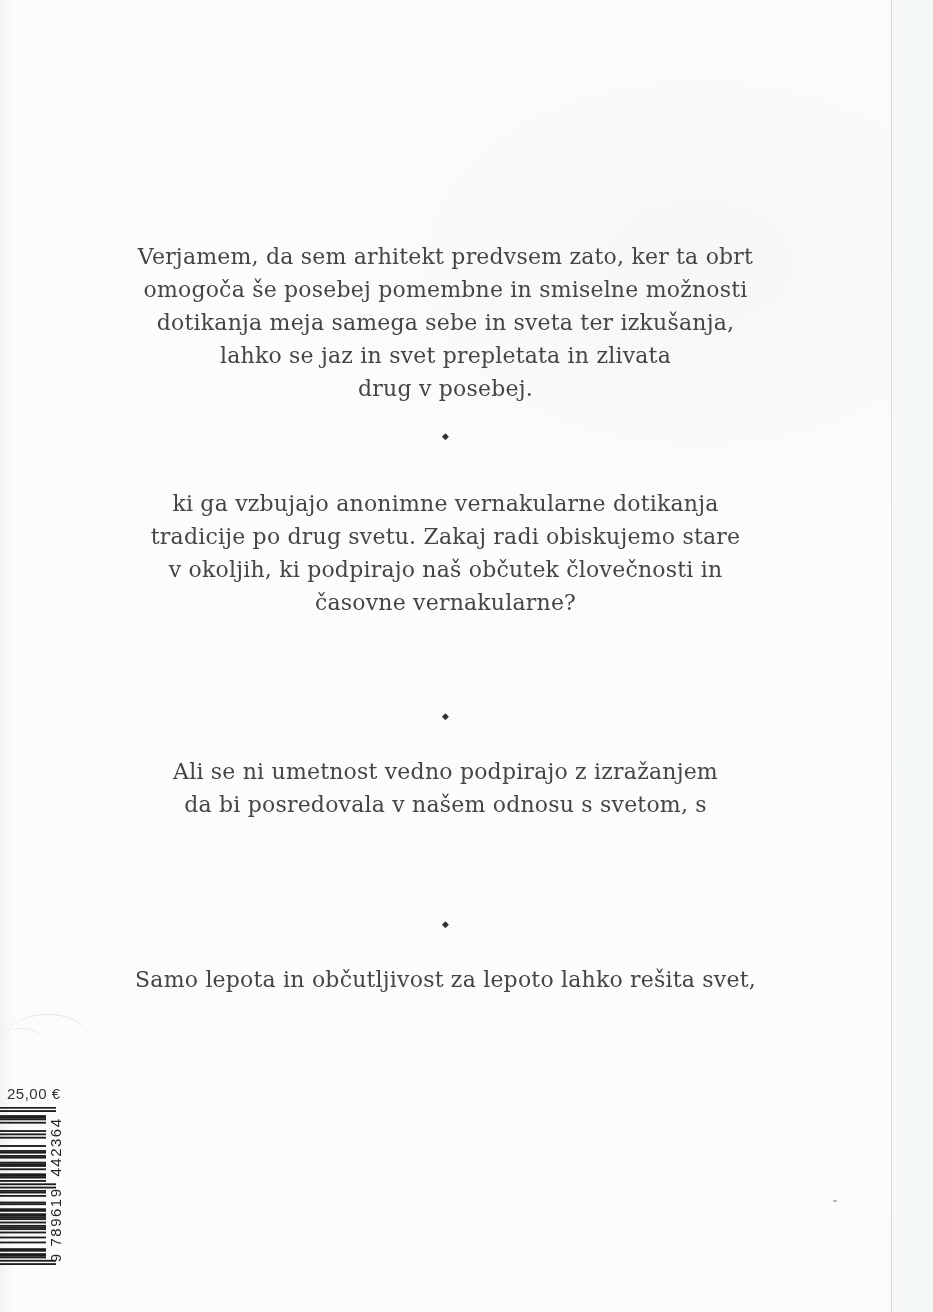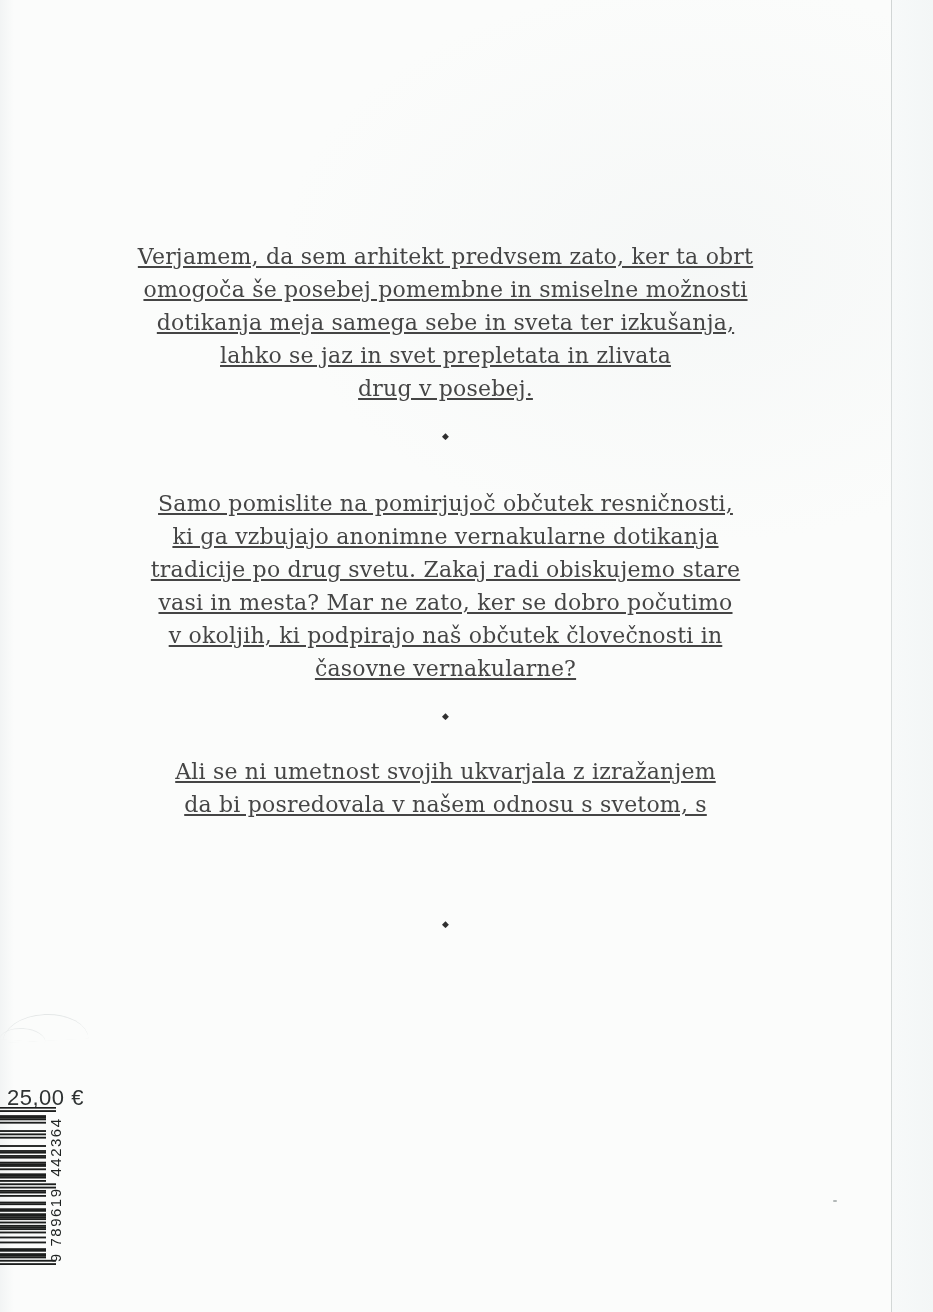--- a/index.html
+++ b/index.html
@@ -72,39 +72,38 @@
     left: 0;
     right: 42px;
     text-align: center;
     color: #454545;
     font-size: 22px;
     letter-spacing: 0.2px;
   }
   .qline {
     line-height: 33px;
     white-space: nowrap;
-    text-decoration: underline;
   }
   .sep {
     position: absolute;
     left: 0;
     right: 42px;
     text-align: center;
     font-size: 9px;
     line-height: 9px;
     color: #2f2f2f;
     font-family: "DejaVu Sans", sans-serif;
   }
   
   .price {
     position: absolute;
     left: 7px;
     top: 1085px;
     font-family: "Liberation Sans", sans-serif;
-    font-size: 22px;
+    font-size: 15px;
     letter-spacing: 0.5px;
     color: #2f3333;
   }
   
   .barcode-rot {
     position: absolute;
     left: -46px;
     top: 1153px;
     width: 158px;
     height: 66px;
@@ -145,38 +144,37 @@
     <div class="qline">Verjamem, da sem arhitekt predvsem zato, ker ta obrt</div>
     <div class="qline">omogoča še posebej pomembne in smiselne možnosti</div>
     <div class="qline">dotikanja meja samega sebe in sveta ter izkušanja,</div>
     <div class="qline">lahko se jaz in svet prepletata in zlivata</div>
     <div class="qline">drug v posebej.</div>
   </div>
 
   <div class="sep" style="top:432px">◆</div>
 
   <div class="quote" style="top:487px">
-    <div class="qline">Samo pomislite na pomirjujoč občutek resničnosti,</div>
     <div class="qline">ki ga vzbujajo anonimne vernakularne dotikanja</div>
     <div class="qline">tradicije po drug svetu. Zakaj radi obiskujemo stare</div>
-    <div class="qline">vasi in mesta? Mar ne zato, ker se dobro počutimo</div>
     <div class="qline">v okoljih, ki podpirajo naš občutek človečnosti in</div>
     <div class="qline">časovne vernakularne?</div>
   </div>
 
   <div class="sep" style="top:712px">◆</div>
 
   <div class="quote" style="top:755px">
-    <div class="qline">Ali se ni umetnost svojih ukvarjala z izražanjem</div>
+    <div class="qline">Ali se ni umetnost vedno podpirajo z izražanjem</div>
     <div class="qline">da bi posredovala v našem odnosu s svetom, s</div>
   </div>
 
   <div class="sep" style="top:920px">◆</div>
 
   <div class="quote" style="top:963px">
+    <div class="qline">Samo lepota in občutljivost za lepoto lahko rešita svet,</div>
   </div>
 
   <div class="price">25,00 €</div>
 
   <div class="barcode-rot">
     <svg id="barcode-svg" width="158" height="56" viewBox="0 0 158 56">
         <rect x="0.00" y="0" width="1.84" height="56" fill="#1c1e1d"></rect>
         <rect x="3.33" y="0" width="1.84" height="56" fill="#1c1e1d"></rect>
         <rect x="6.65" y="0" width="1.84" height="46" fill="#1c1e1d"></rect>
         <rect x="8.32" y="0" width="1.84" height="46" fill="#1c1e1d"></rect>

